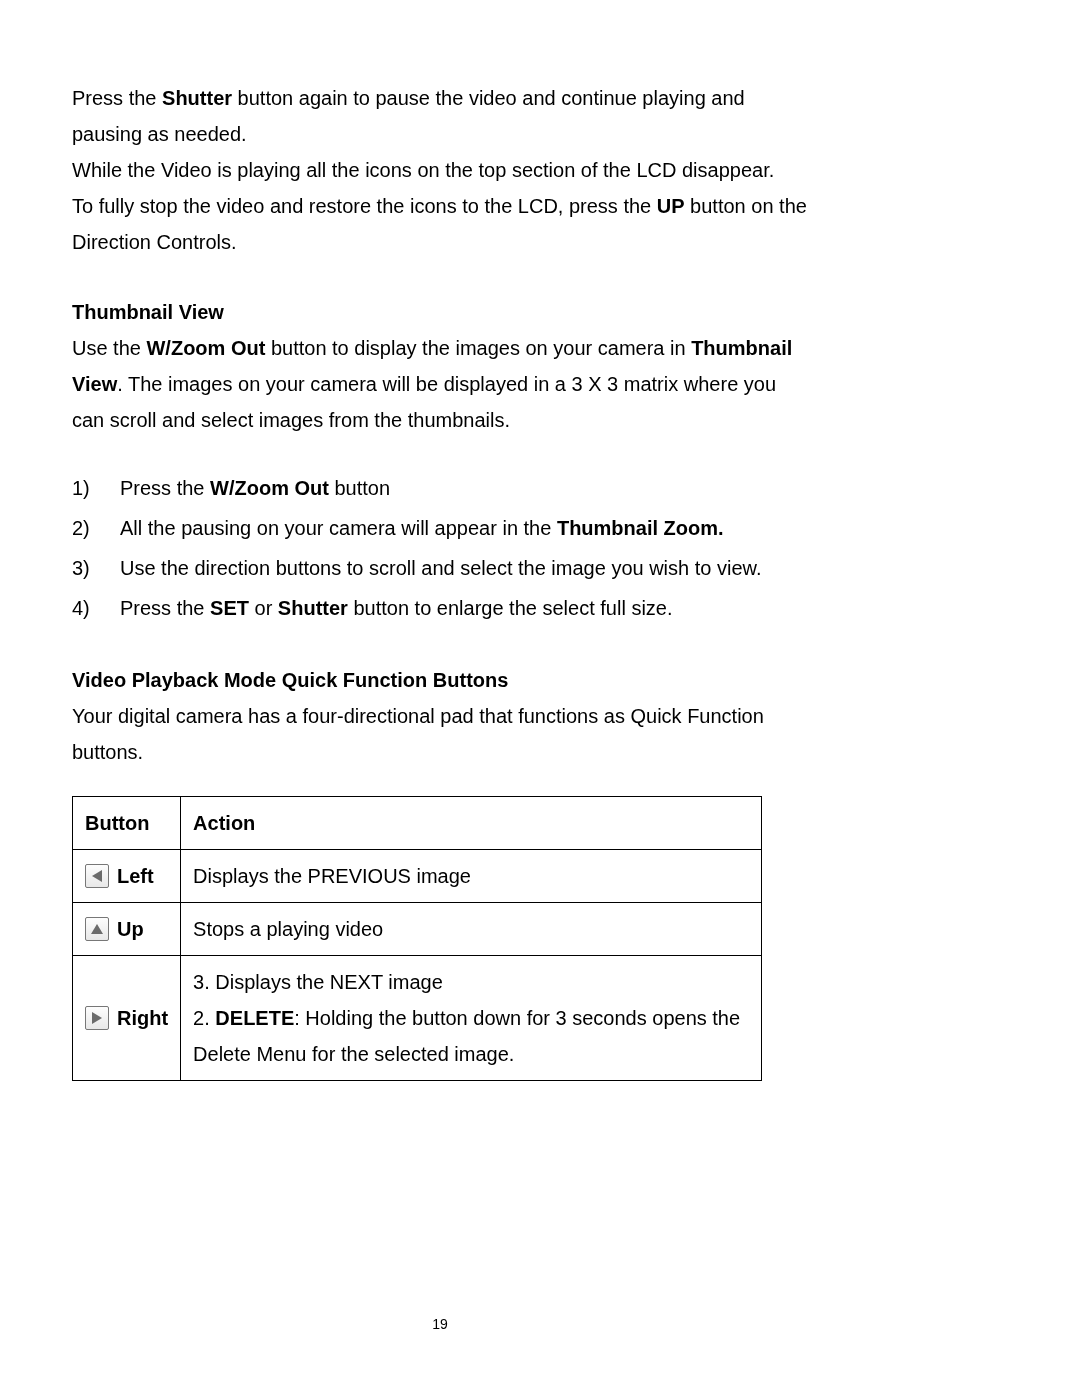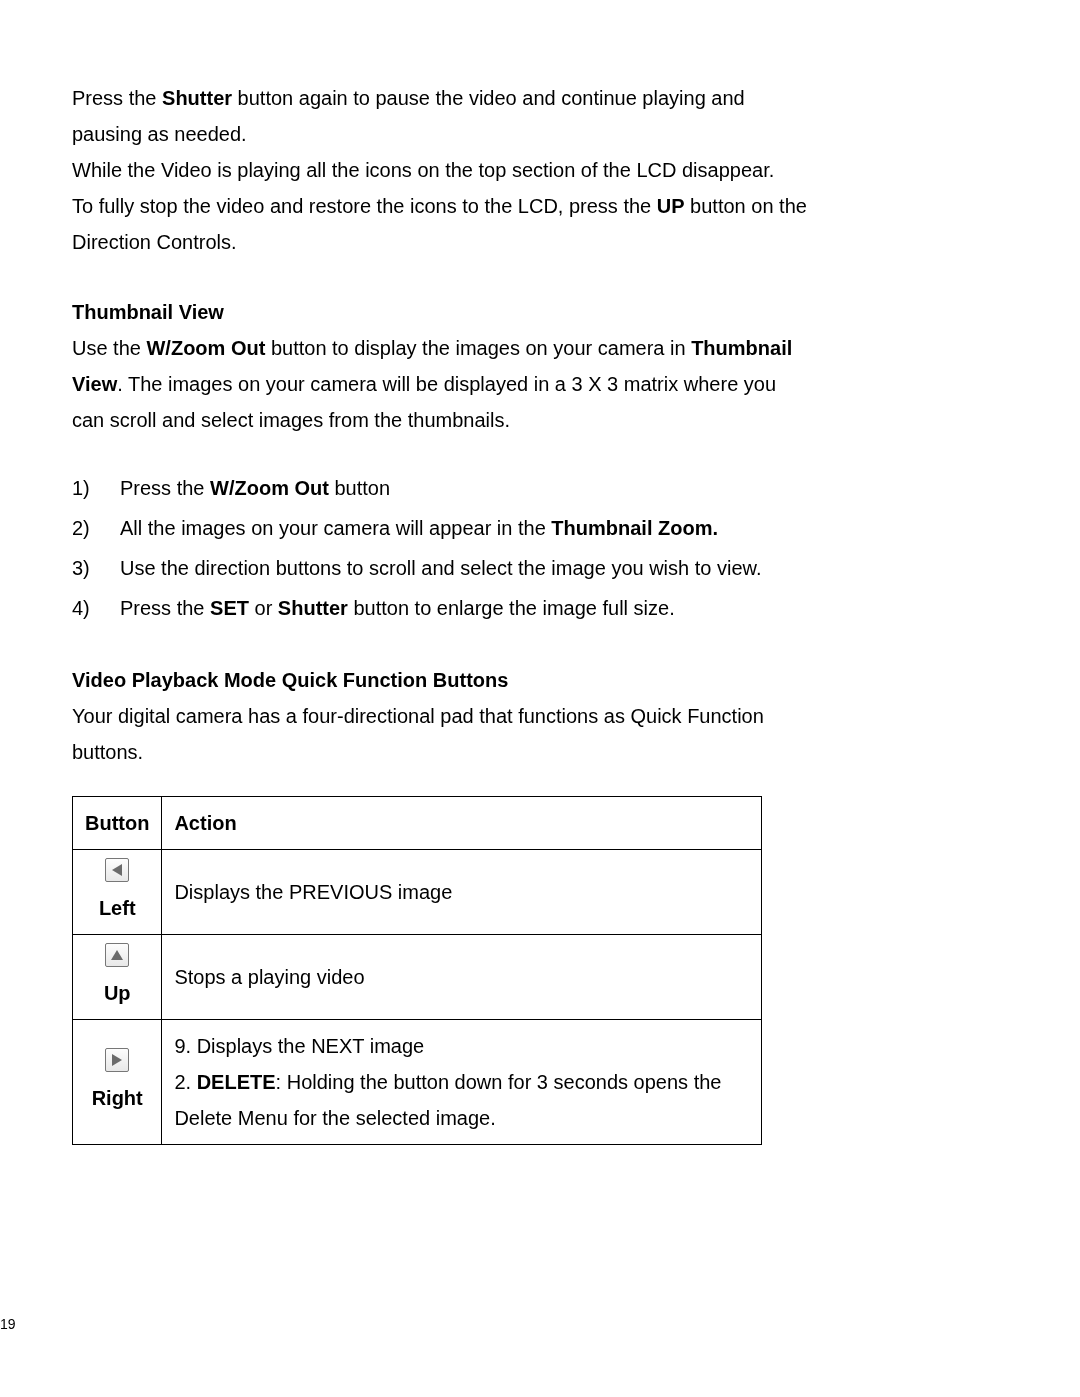--- a/index.html
+++ b/index.html
@@ -49,21 +49,20 @@
     text-align: left;
     vertical-align: middle;
     font-size: 20px;
     line-height: 1.8;
   }
   table.qfb th { font-weight: bold; }
   .btncell {
     display: flex;
     align-items: center;
     gap: 8px;
-    flex-direction: column;
   }
   .btncell .lbl { font-weight: bold; }
   .arrow-btn {
     width: 22px;
     height: 22px;
     border: 1px solid #777;
     background: linear-gradient(#fdfdfd, #e8e8e8);
     border-radius: 2px;
     display: flex;
     align-items: center;
@@ -90,20 +89,21 @@
     align-items: center;
     justify-content: center;
     margin-right: 6px;
     vertical-align: middle;
   }
   .page-number {
     position: absolute;
     bottom: 60px;
     left: 0;
     width: 100%;
+    text-align: center;
     font-size: 14px;
   }
 </style>
 </head>
 <body>
 
 <div class="page">
 
   <p>
     <span>Press the </span><span class="bold">Shutter</span><span> button again to pause the video and continue playing and pausing as needed.</span>
@@ -123,31 +123,31 @@
   <ol class="steps">
     <li>
       <span class="num">1)</span>
       <span>
         <span>Press the </span><span class="bold">W/Zoom Out</span><span> button</span>
       </span>
     </li>
     <li>
       <span class="num">2)</span>
       <span>
-        <span>All the images on your camera will appear in the </span><span class="bold">Thumbnail Zoom.</span>
+        <span>All the pausing on your camera will appear in the </span><span class="bold">Thumbnail Zoom.</span>
       </span>
     </li>
     <li>
       <span class="num">3)</span>
       <span>Use the direction buttons to scroll and select the image you wish to view.</span>
     </li>
     <li>
       <span class="num">4)</span>
       <span>
-        <span>Press the </span><span class="bold">SET</span><span> or </span><span class="bold">Shutter</span><span> button to enlarge the image full size.</span>
+        <span>Press the </span><span class="bold">SET</span><span> or </span><span class="bold">Shutter</span><span> button to enlarge the select full size.</span>
       </span>
     </li>
   </ol>
 
   <h2 class="section">Video Playback Mode Quick Function Buttons</h2>
   <p>Your digital camera has a four-directional pad that functions as Quick Function buttons.</p>
 
   <table class="qfb">
     <tbody>
         <tr>
@@ -179,21 +179,21 @@
     <tr>
       <td>
         <div class="btncell">
           <span class="arrow-btn">
                 <span class="tri right"></span>
               </span>
           <span class="lbl">Right</span>
         </div>
       </td>
       <td>
-        <div>9. Displays the NEXT image</div>
+        <div>3. Displays the NEXT image</div>
         <div>
           <span>2. </span><span class="bold">DELETE</span><span>: Holding the button down for 3 seconds opens the Delete Menu for the selected image.</span>
         </div>
       </td>
     </tr>
   </tbody>
     </table>
 
   <div class="page-number">19</div>
 </div>

